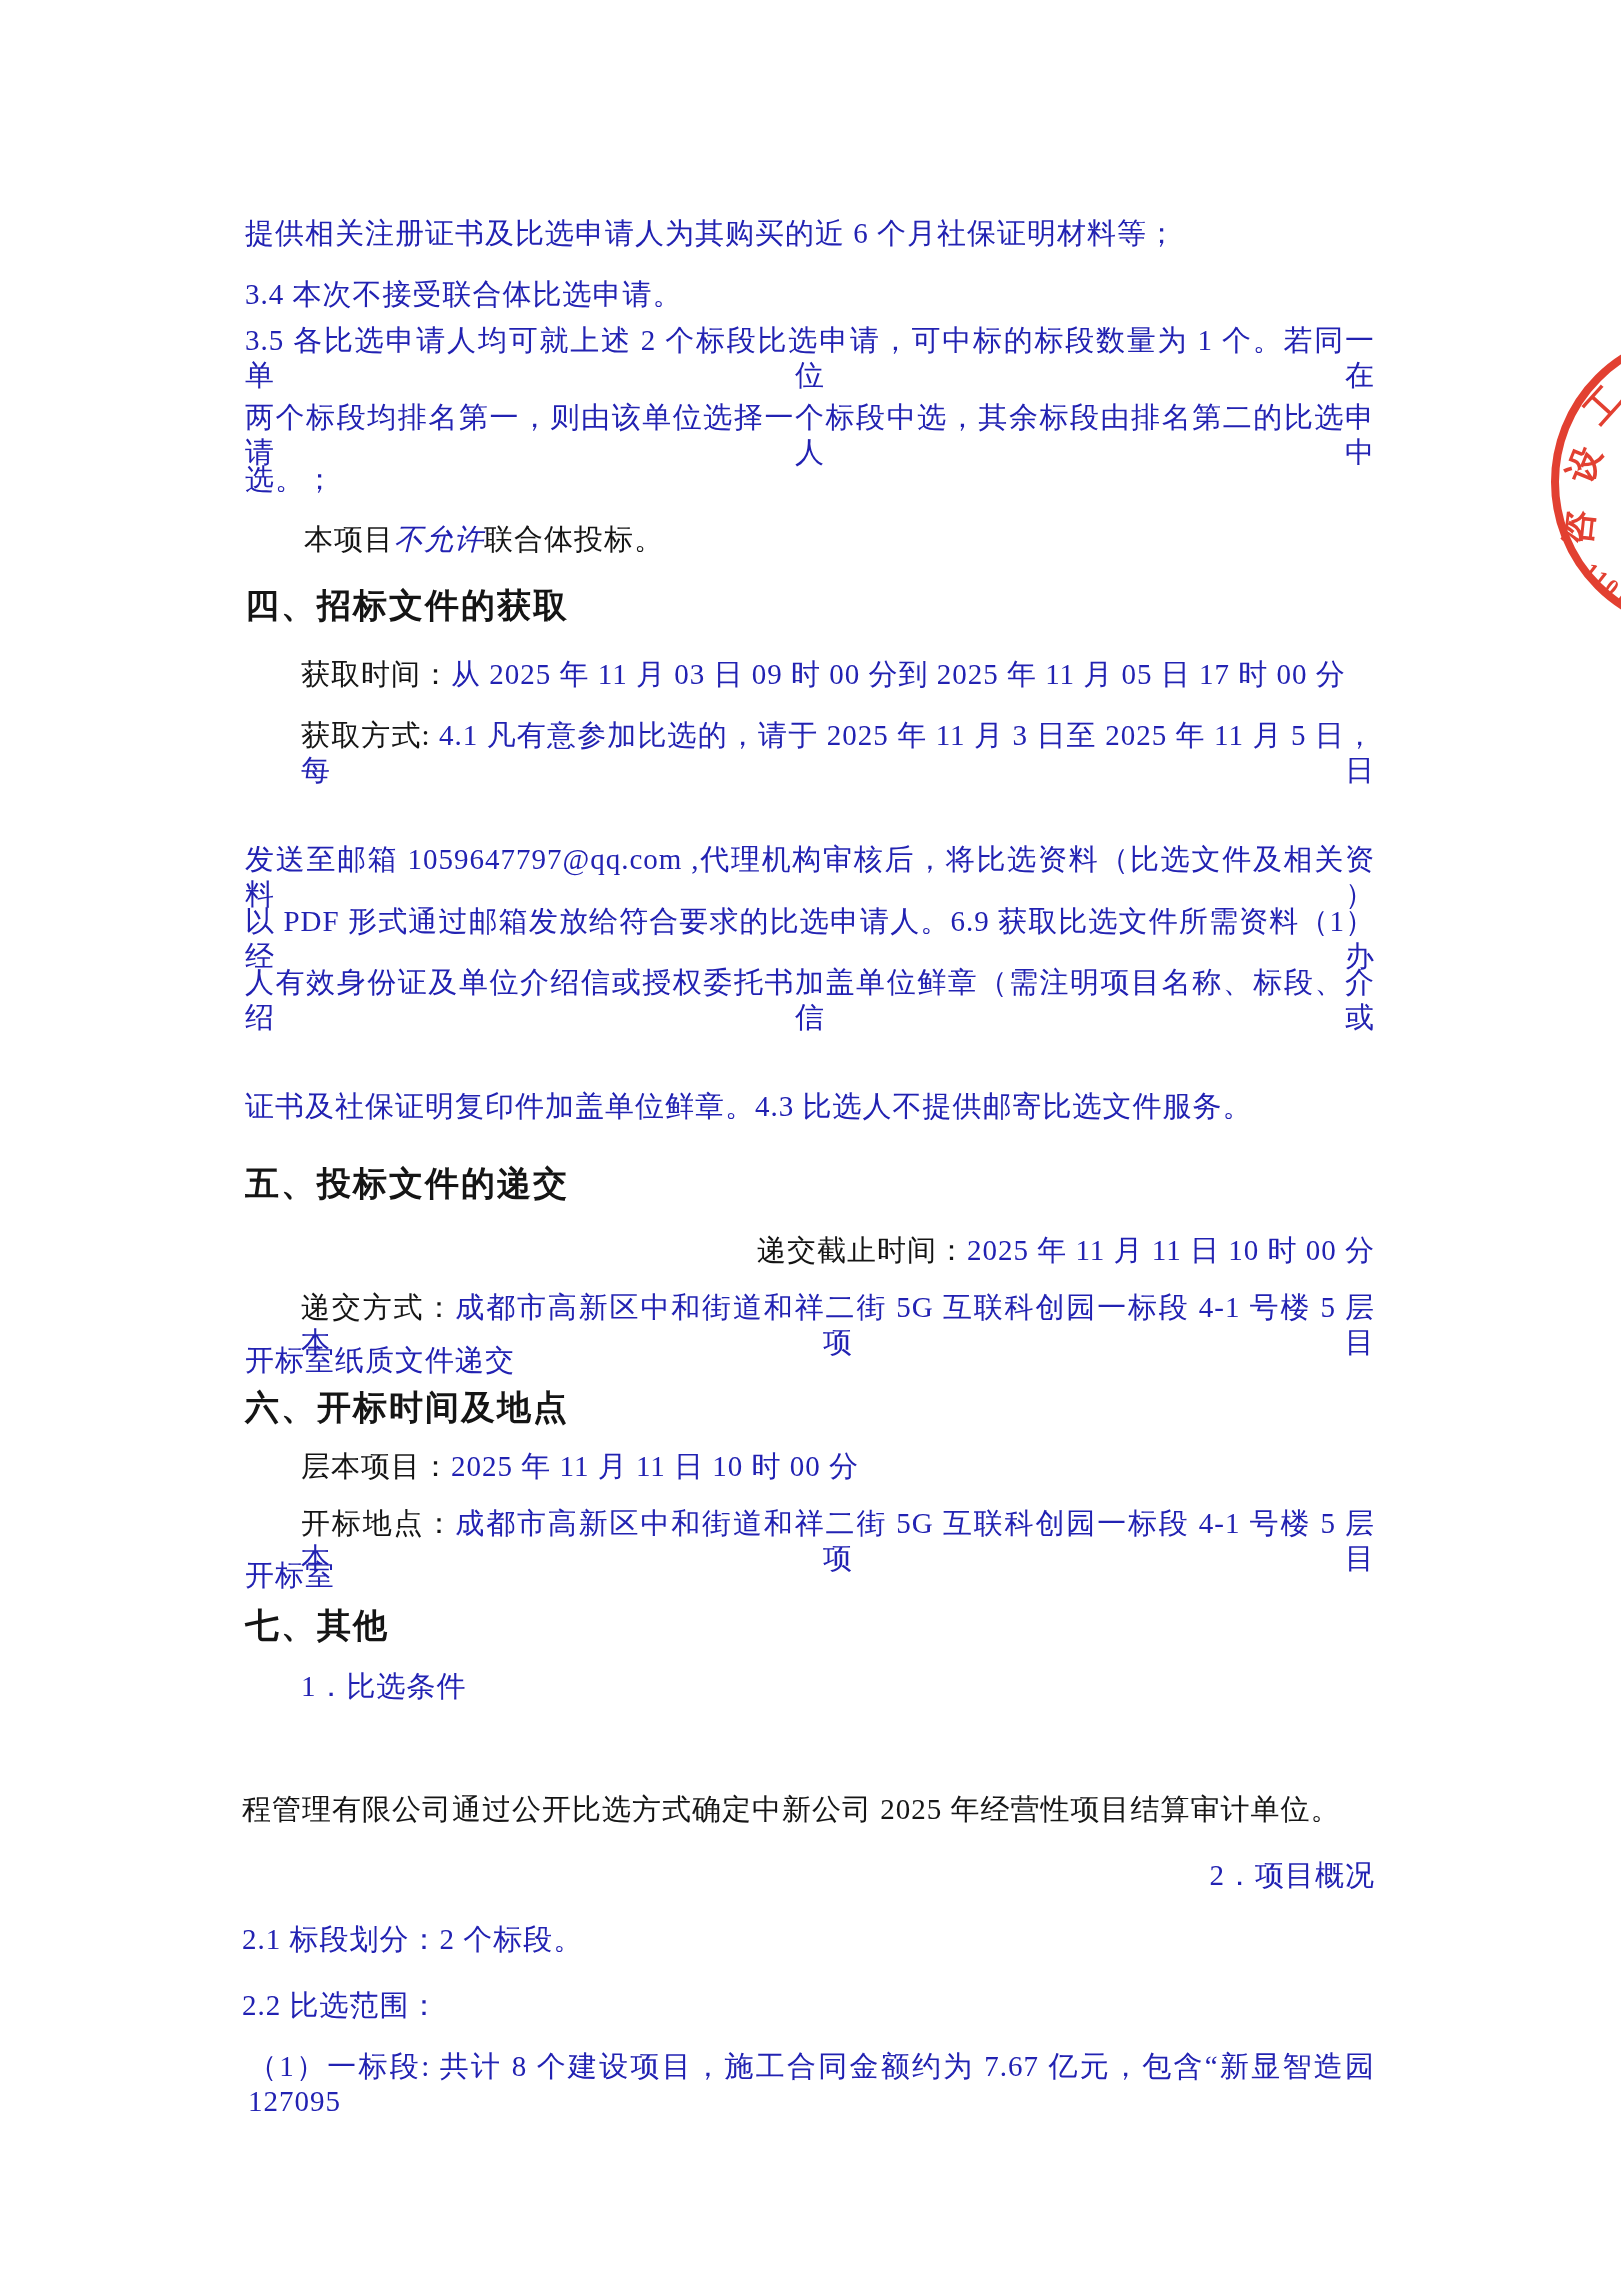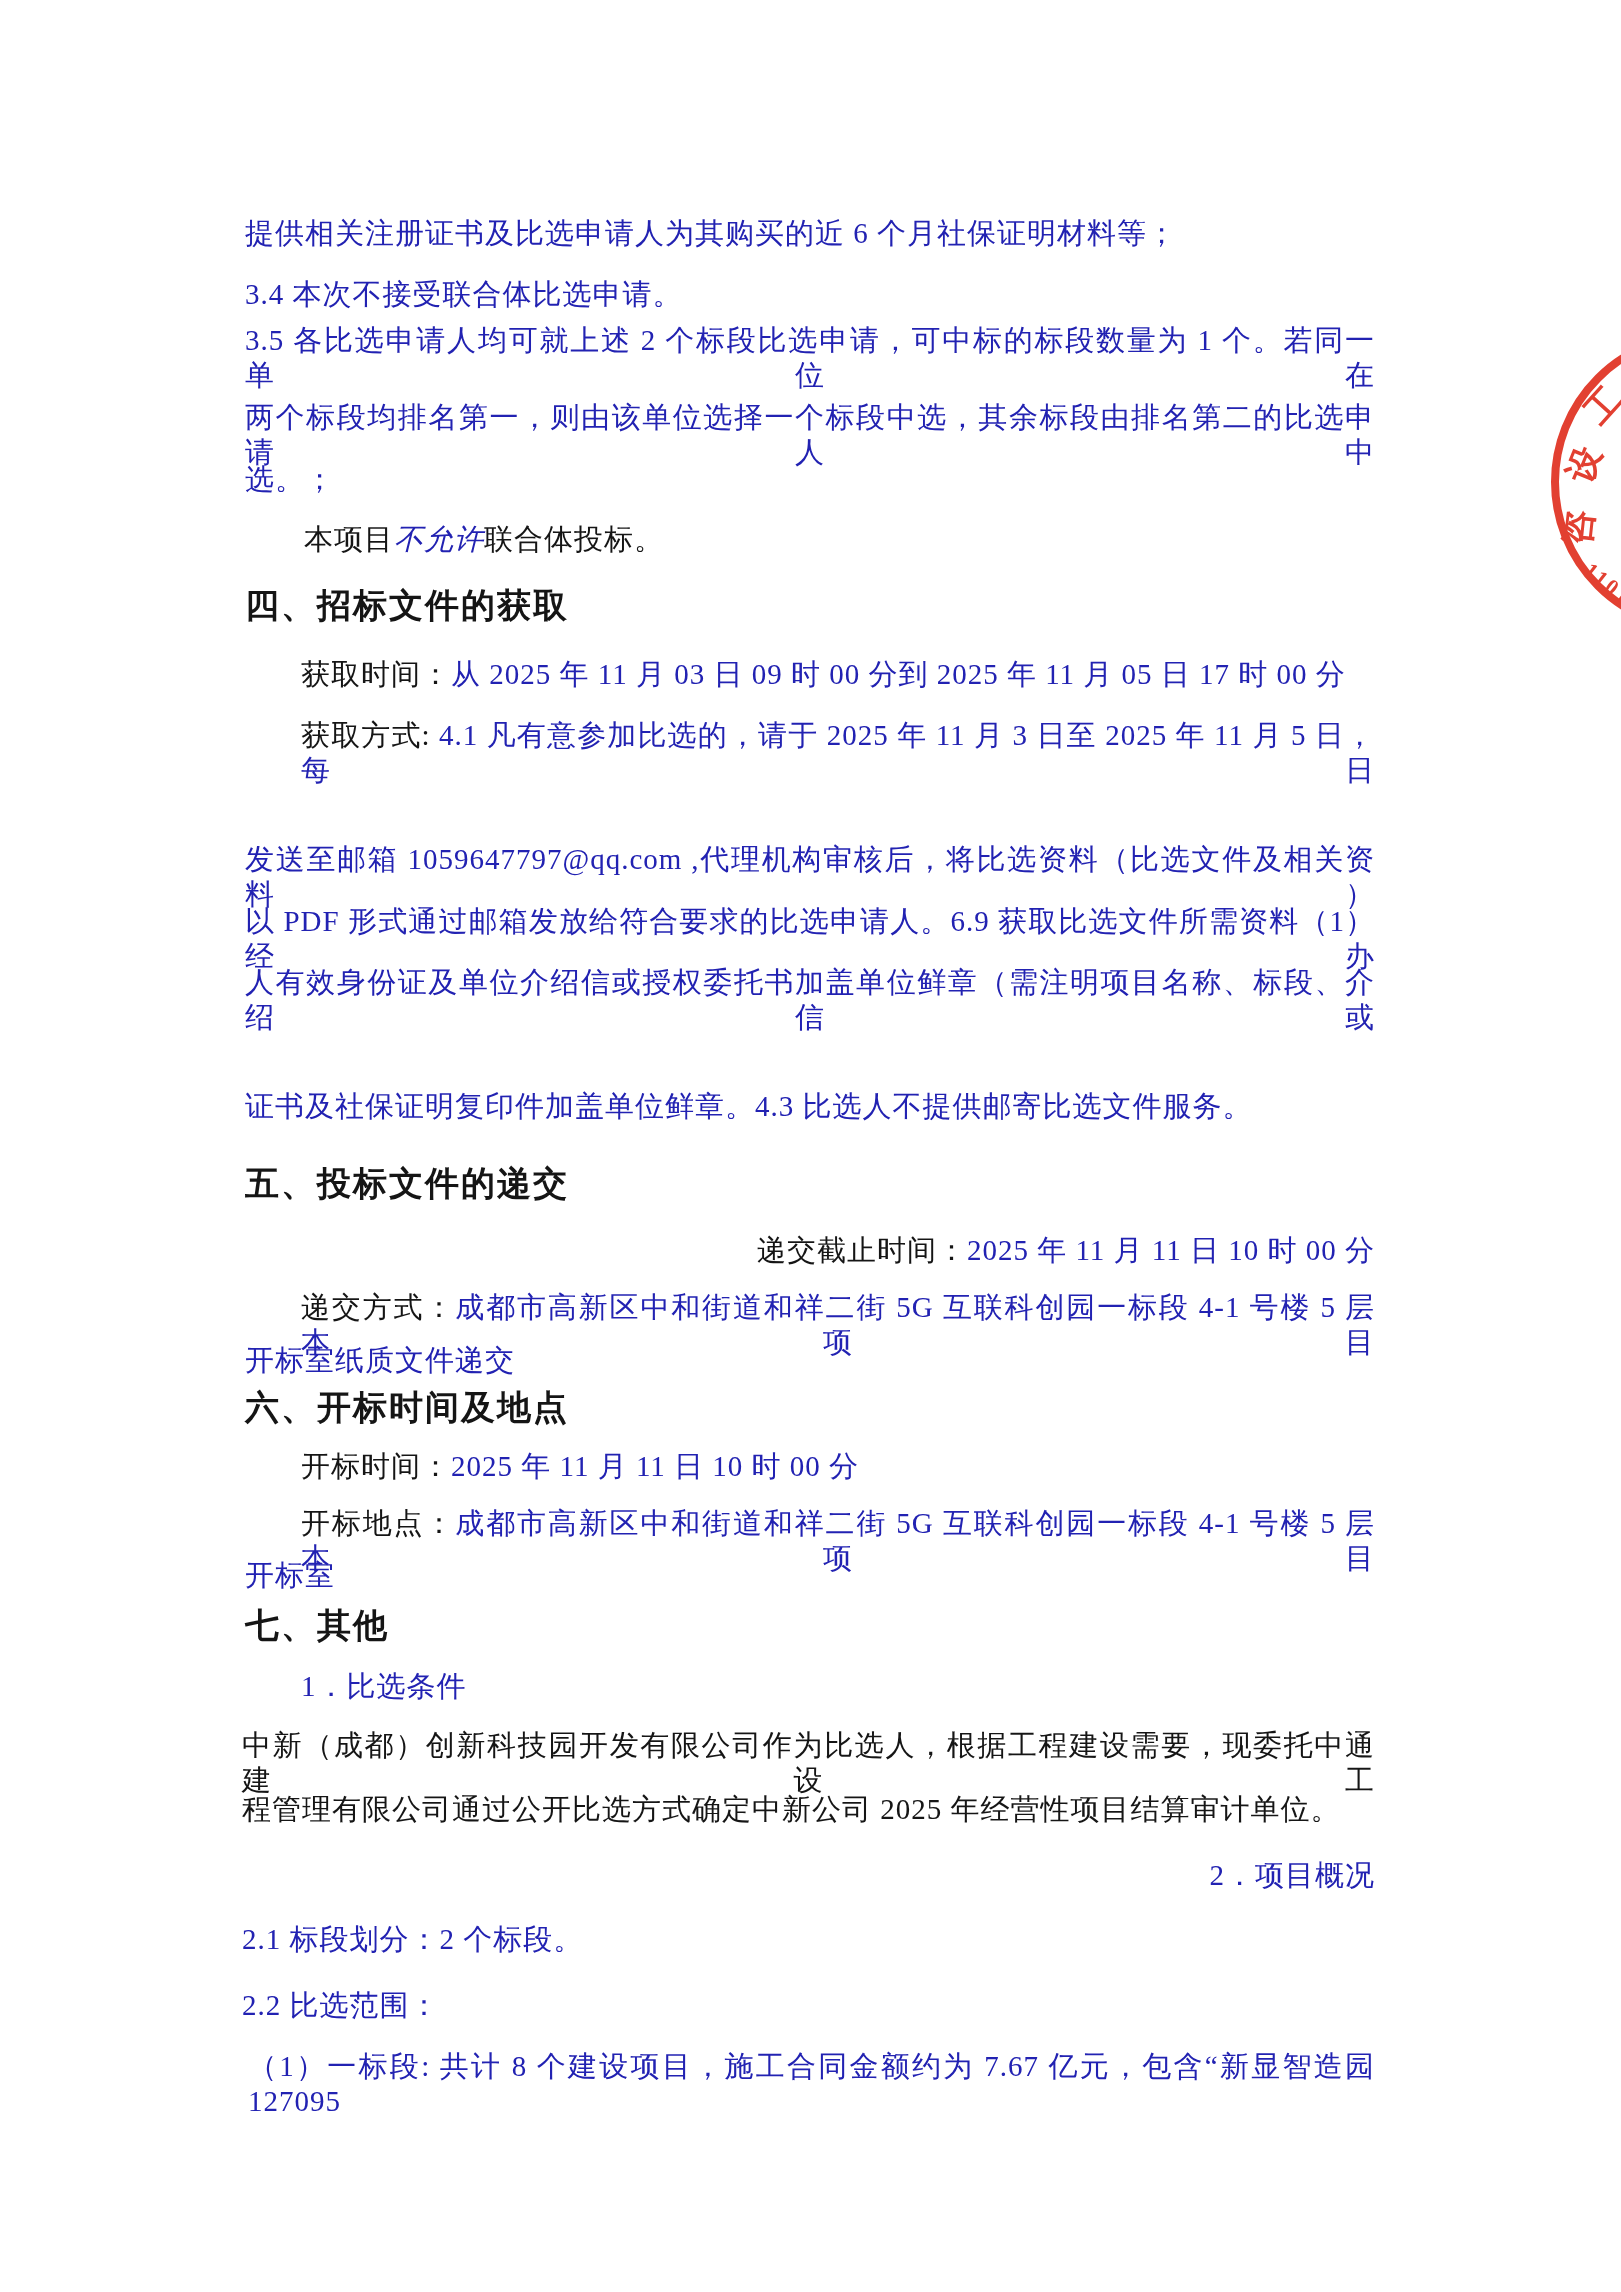--- a/index.html
+++ b/index.html
@@ -68,26 +68,25 @@
     <div class="line just" style="left: 301px; top: 718px; width: 1074px;"><span class="seg-black">获取方式: </span><span class="seg-blue">4.1 凡有意参加比选的，请于 2025 年 11 月 3 日至 2025 年 11 月 5 日，每日</span></div>
     <div class="line just" style="left: 245px; top: 842px; width: 1130px;"><span class="seg-blue">发送至邮箱 1059647797@qq.com ,代理机构审核后，将比选资料（比选文件及相关资料）</span></div>
     <div class="line just" style="left: 245px; top: 904px; width: 1130px;"><span class="seg-blue">以 PDF 形式通过邮箱发放给符合要求的比选申请人。6.9 获取比选文件所需资料（1）经办</span></div>
     <div class="line just" style="left: 245px; top: 965px; width: 1130px;"><span class="seg-blue">人有效身份证及单位介绍信或授权委托书加盖单位鲜章（需注明项目名称、标段、介绍信或</span></div>
     <div class="line" style="left: 245px; top: 1089px; width: 1130px;"><span class="seg-blue">证书及社保证明复印件加盖单位鲜章。4.3 比选人不提供邮寄比选文件服务。</span></div>
     <div class="line heading" style="left: 245px; top: 1164px; width: 1130px;"><span class="seg-black">五、投标文件的递交</span></div>
     <div class="line" style="left: 301px; top: 1233px; width: 1074px; text-align: right;"><span class="seg-black">递交截止时间：</span><span class="seg-blue">2025 年 11 月 11 日  10 时 00 分</span></div>
     <div class="line just" style="left: 301px; top: 1290px; width: 1074px;"><span class="seg-black">递交方式：</span><span class="seg-blue">成都市高新区中和街道和祥二街 5G 互联科创园一标段 4-1 号楼 5 层本项目</span></div>
     <div class="line" style="left: 245px; top: 1343px; width: 1130px;"><span class="seg-blue">开标室纸质文件递交</span></div>
     <div class="line heading" style="left: 245px; top: 1388px; width: 1130px;"><span class="seg-black">六、开标时间及地点</span></div>
-    <div class="line" style="left: 301px; top: 1449px; width: 1074px;"><span class="seg-black">开标时间：</span><span class="seg-blue">2025 年 11 月 11 日  10 时 00 分</span></div>
+    <div class="line" style="left: 301px; top: 1449px; width: 1074px;"><span class="seg-black">层本项目：</span><span class="seg-blue">2025 年 11 月 11 日  10 时 00 分</span></div>
     <div class="line just" style="left: 301px; top: 1506px; width: 1074px;"><span class="seg-black">开标地点：</span><span class="seg-blue">成都市高新区中和街道和祥二街 5G 互联科创园一标段 4-1 号楼 5 层本项目</span></div>
     <div class="line" style="left: 245px; top: 1558px; width: 1130px;"><span class="seg-blue">开标室</span></div>
     <div class="line heading" style="left: 245px; top: 1606px; width: 1130px;"><span class="seg-black">七、其他</span></div>
     <div class="line" style="left: 301px; top: 1669px; width: 1074px;"><span class="seg-blue">1．比选条件</span></div>
-    <div class="line just" style="left: 242px; top: 1728px; width: 1133px;"><span class="seg-black">中新（成都）创新科技园开发有限公司作为比选人，根据工程建设需要，现委托中通建设工</span></div>
     <div class="line" style="left: 242px; top: 1792px; width: 1133px;"><span class="seg-black">程管理有限公司通过公开比选方式确定中新公司 2025 年经营性项目结算审计单位。</span></div>
     <div class="line" style="left: 242px; top: 1858px; width: 1133px; text-align: right;"><span class="seg-blue">2．项目概况</span></div>
     <div class="line" style="left: 242px; top: 1922px; width: 1133px;"><span class="seg-blue">2.1 标段划分：2 个标段。</span></div>
     <div class="line" style="left: 242px; top: 1988px; width: 1133px;"><span class="seg-blue">2.2 比选范围：</span></div>
     <div class="line just" style="left: 248px; top: 2049px; width: 1127px;"><span class="seg-blue">（1）一标段: 共计 8 个建设项目，施工合同金额约为 7.67 亿元，包含“新显智造园 127095</span></div>
   </div>
 
 <div id="stamp">
   <span class="sc" style="left:27.4px;top:43px;transform:rotate(-48deg);">工</span>
   <span class="sc" style="left:7.8px;top:102px;transform:rotate(-68deg);">设</span>

